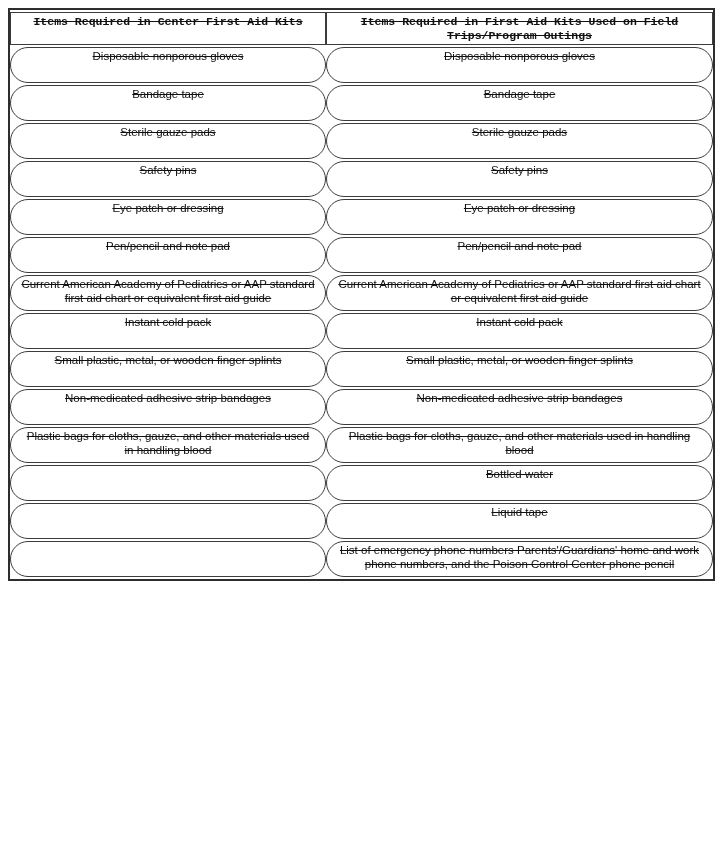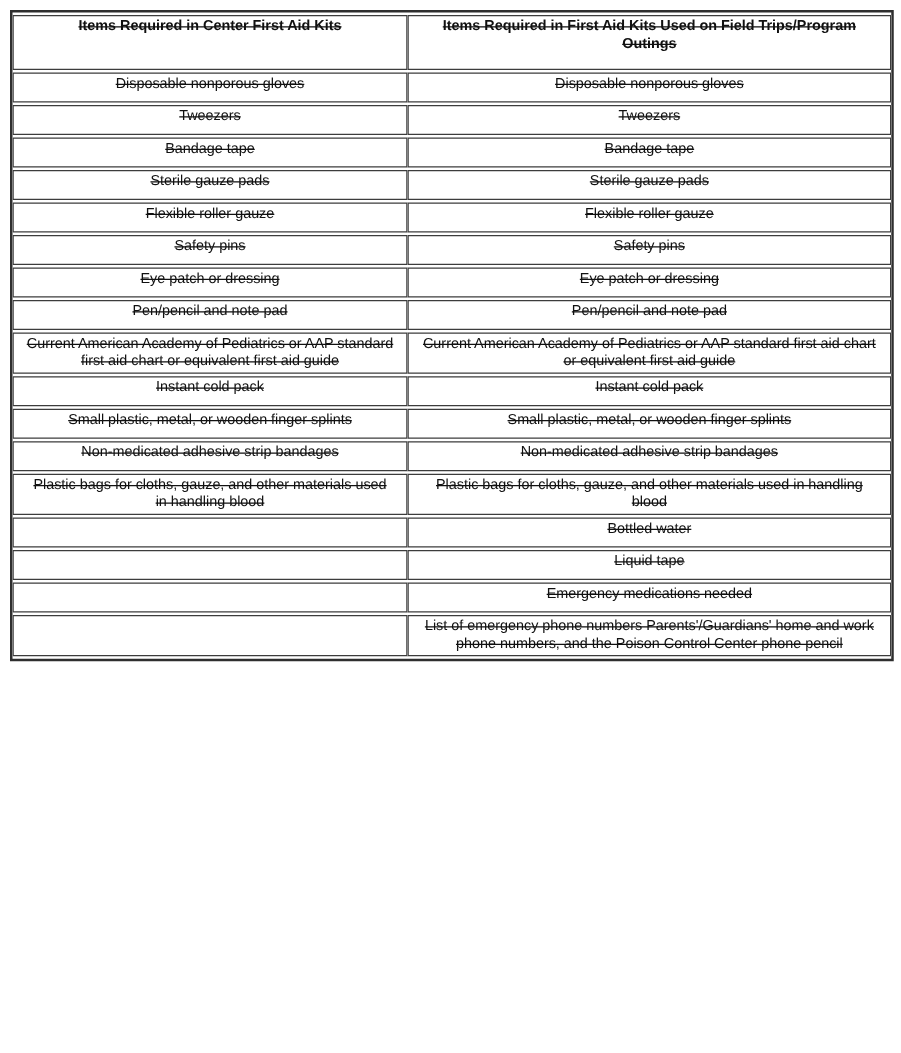--- a/index.html
+++ b/index.html
@@ -38,25 +38,27 @@
     vertical-align: top;
     text-align: center;
     padding: 2px 10px;
     box-sizing: border-box;
     font-size: 11.5px;
     line-height: 13.5px;
     background: #ffffff;
     overflow: hidden;
   }
   th {
-    height: 44px;
+    height: 33px;
     font-weight: bold;
+    font-family: Liberation Mono, monospace;
   }
   td {
-    height: 24px;
+    height: 36px;
+    border-radius: 18px;
   }
   .strike {
     text-decoration: line-through;
     text-decoration-thickness: 1px;
   }
 </style>
 </head>
 <body>
 
 <div class="page">
@@ -74,34 +76,26 @@
           <span class="strike">Items Required in First Aid Kits Used on Field Trips/Program Outings</span>
         </th>
       </tr>
     </thead>
     <tbody>
         <tr>
           <td><span class="strike">Disposable nonporous gloves</span></td>
           <td><span class="strike">Disposable nonporous gloves</span></td>
         </tr>
         <tr>
-          <td><span class="strike">Tweezers</span></td>
-          <td><span class="strike">Tweezers</span></td>
-        </tr>
-        <tr>
           <td><span class="strike">Bandage tape</span></td>
           <td><span class="strike">Bandage tape</span></td>
         </tr>
         <tr>
           <td><span class="strike">Sterile gauze pads</span></td>
           <td><span class="strike">Sterile gauze pads</span></td>
-        </tr>
-        <tr>
-          <td><span class="strike">Flexible roller gauze</span></td>
-          <td><span class="strike">Flexible roller gauze</span></td>
         </tr>
         <tr>
           <td><span class="strike">Safety pins</span></td>
           <td><span class="strike">Safety pins</span></td>
         </tr>
         <tr>
           <td><span class="strike">Eye patch or dressing</span></td>
           <td><span class="strike">Eye patch or dressing</span></td>
         </tr>
         <tr>
@@ -131,21 +125,17 @@
         <tr>
           <td><span class="strike"></span></td>
           <td><span class="strike">Bottled water</span></td>
         </tr>
         <tr>
           <td><span class="strike"></span></td>
           <td><span class="strike">Liquid tape</span></td>
         </tr>
         <tr>
           <td><span class="strike"></span></td>
-          <td><span class="strike">Emergency medications needed</span></td>
-        </tr>
-        <tr>
-          <td><span class="strike"></span></td>
           <td><span class="strike">List of emergency phone numbers Parents'/Guardians' home and work phone numbers, and the Poison Control Center phone pencil</span></td>
         </tr>
       </tbody>
   </table>
 </div>
 
 </body></html>

